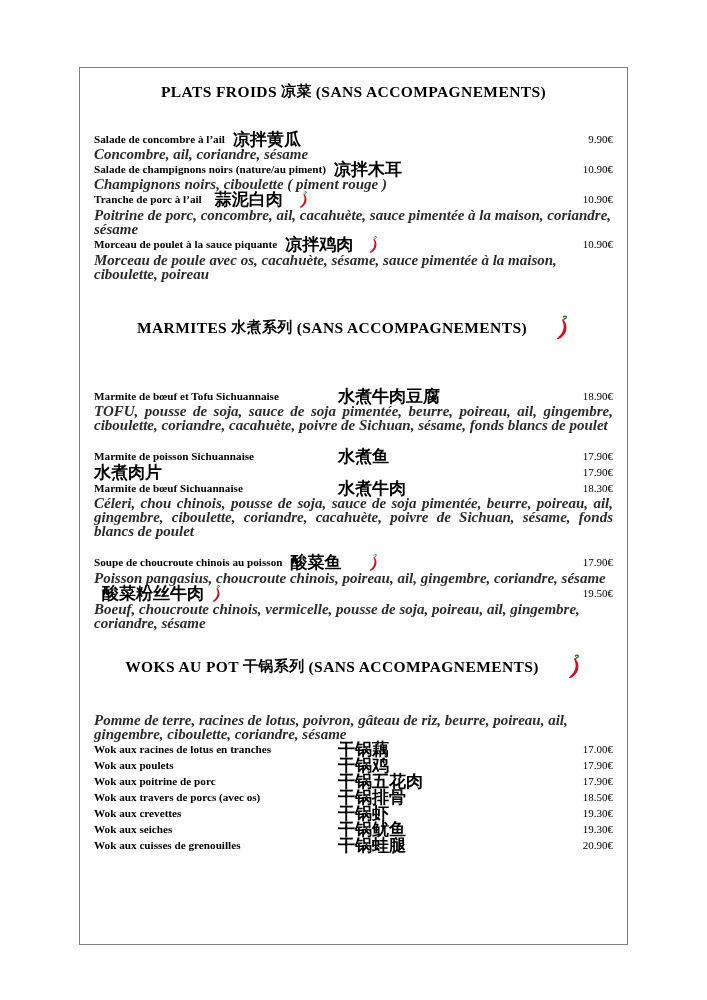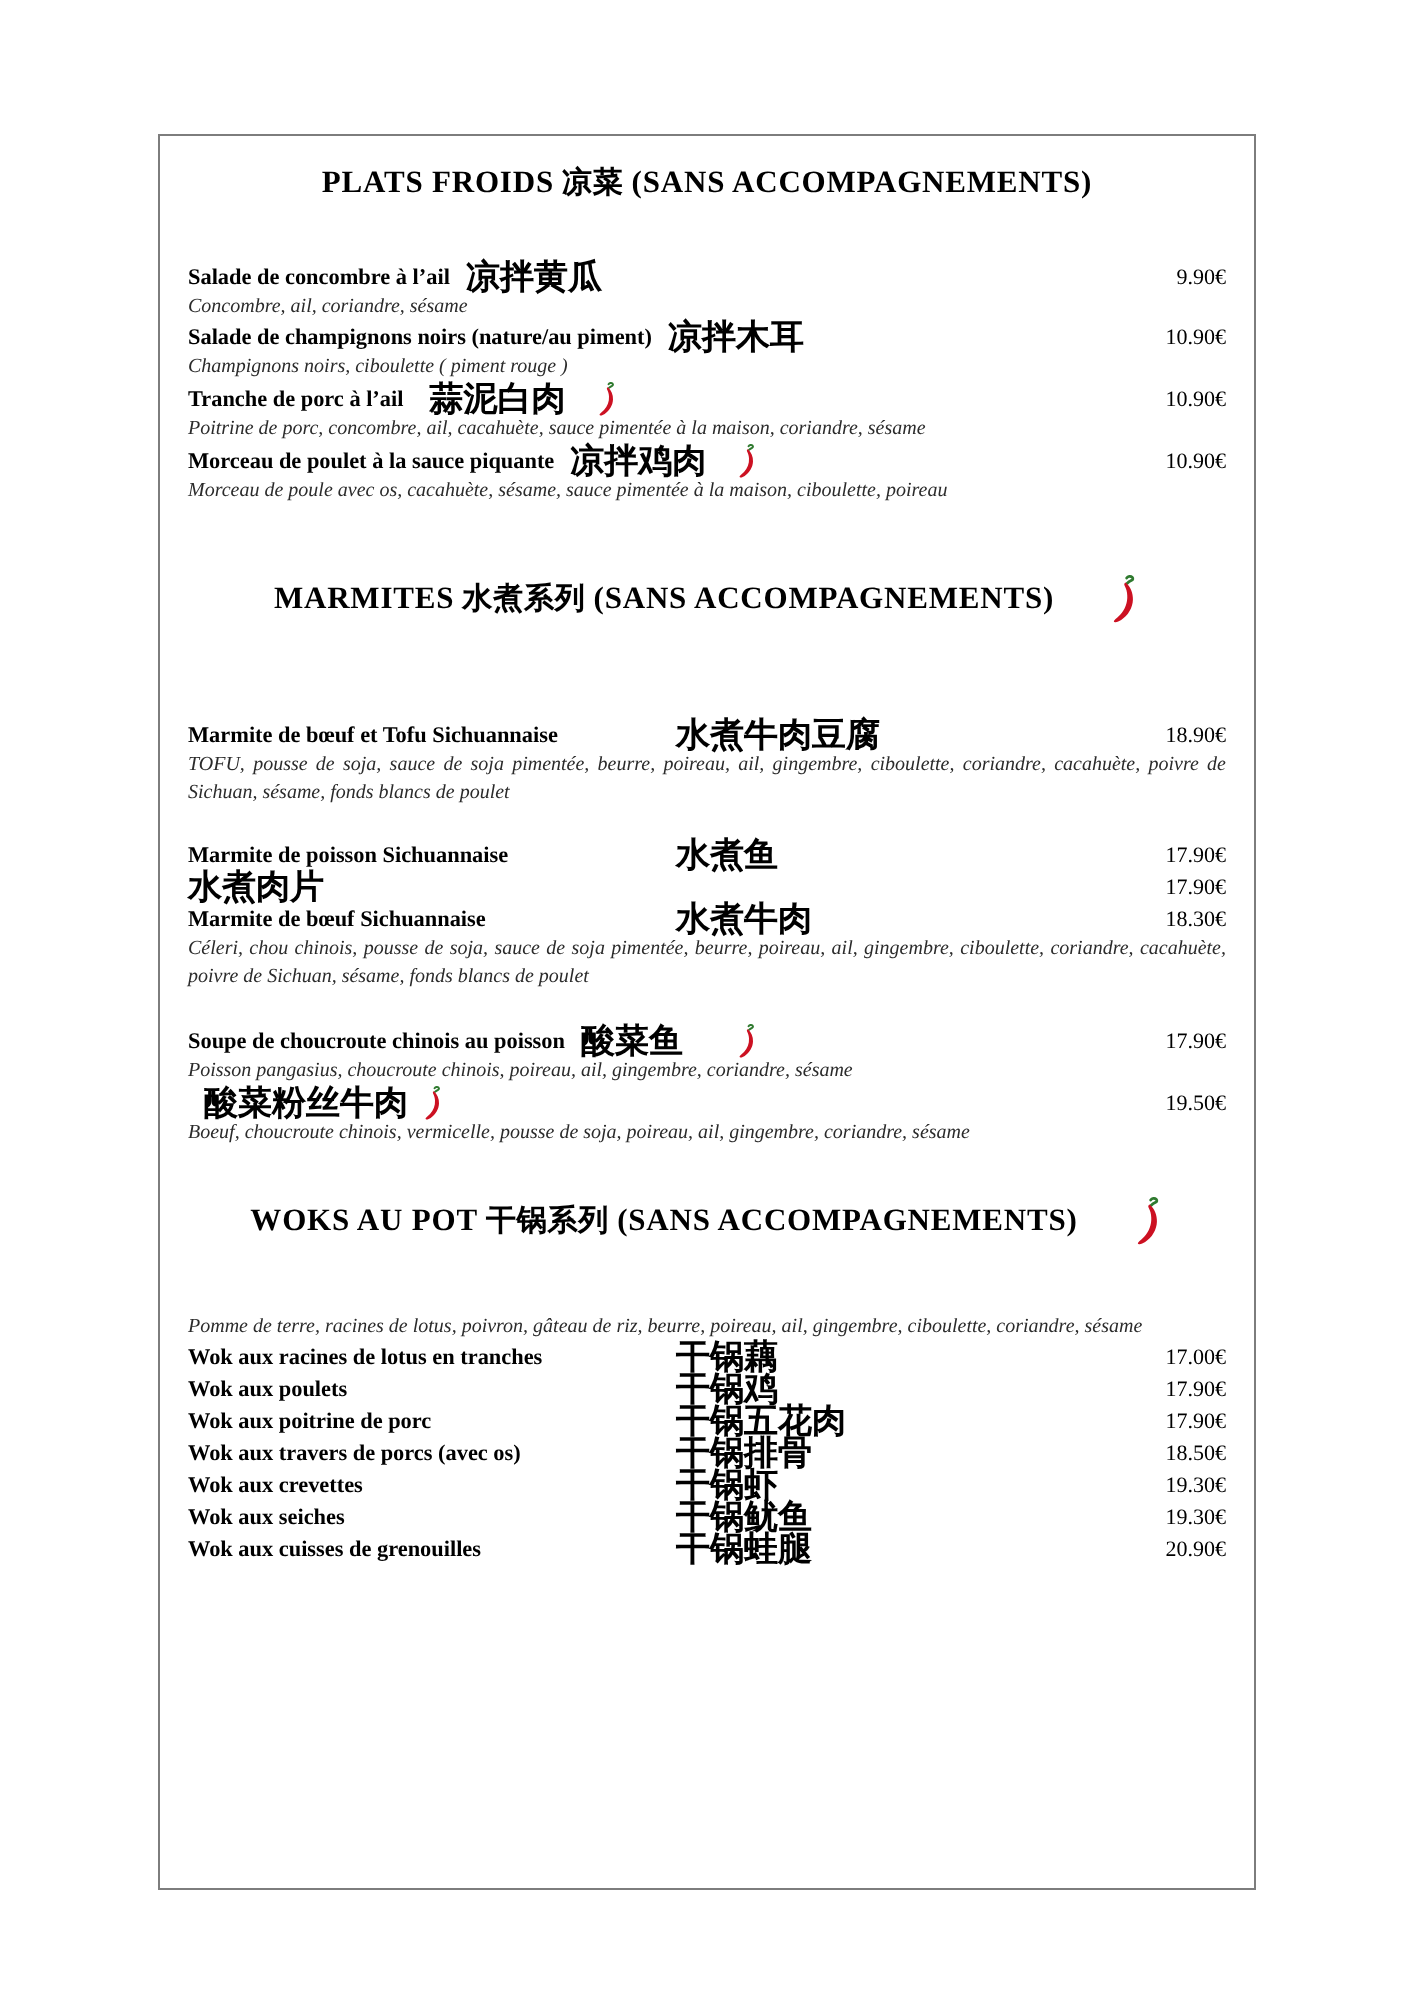--- a/index.html
+++ b/index.html
@@ -51,21 +51,21 @@
     padding: 0 4px;
   }
   .section-head .chili-wrap {
     margin-left: 26px;
     display: inline-flex;
   }
 
   
   .dish {
     display: flex;
-    align-items: flex-end;
+    align-items: flex-start;
     font-weight: bold;
     font-size: 11.2px;
     line-height: 16px;
     white-space: nowrap;
   }
   .dish .fr { font-weight: bold; }
   .dish .cn {
     font-family: "DejaVu Sans", sans-serif;
     font-weight: bold;
     font-size: 17px;
@@ -78,24 +78,25 @@
     font-size: 11px;
     padding-left: 10px;
   }
 
   
   .dish.cols .fr { width: 244px; }
   .dish.cols .cn { padding-left: 0; }
 
   .desc {
     font-style: italic;
-    font-size: 10px;
+    font-size: 15px;
     line-height: 14px;
     color: #2b2b2b;
     margin: 0;
+    font-weight: bold;
   }
   .desc.justify {
     text-align: justify;
     text-align-last: left;
   }
 
   
   .chili { display: block; }
   .sp-10 { height: 10px; }
   .sp-14 { height: 14px; }

